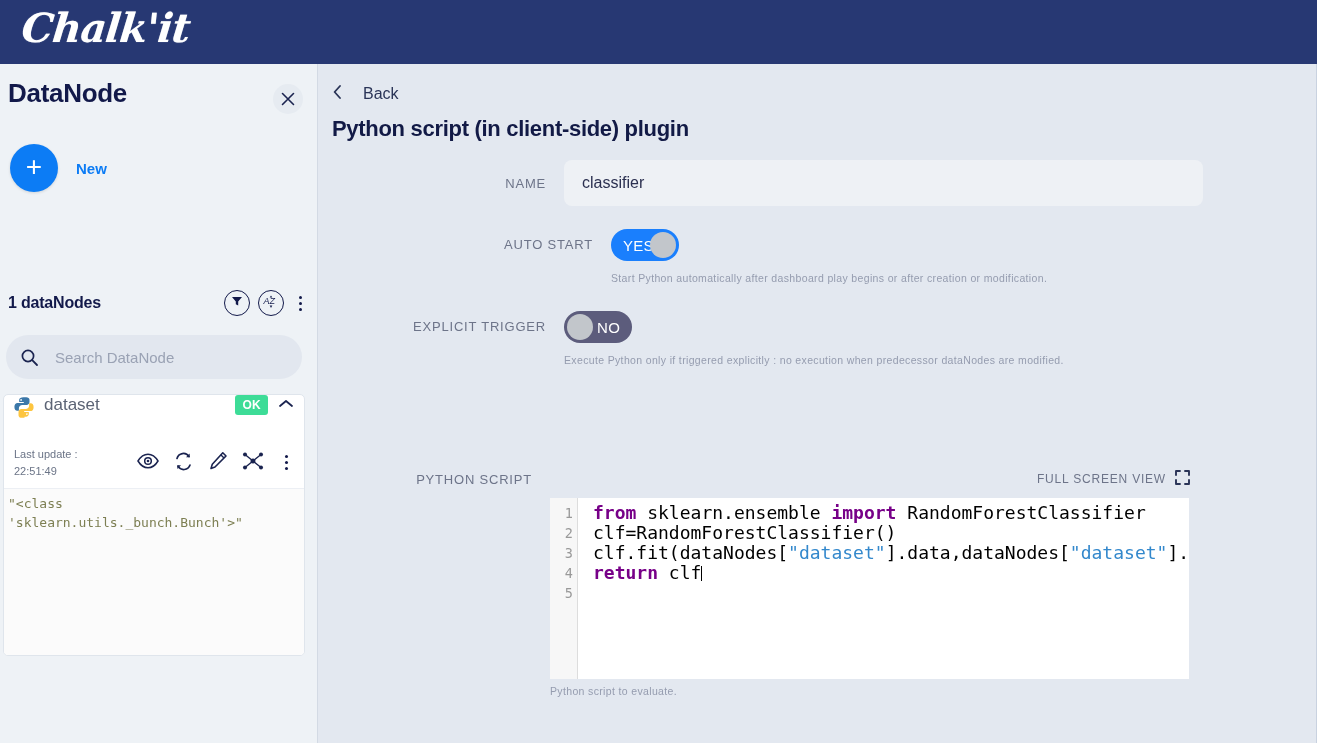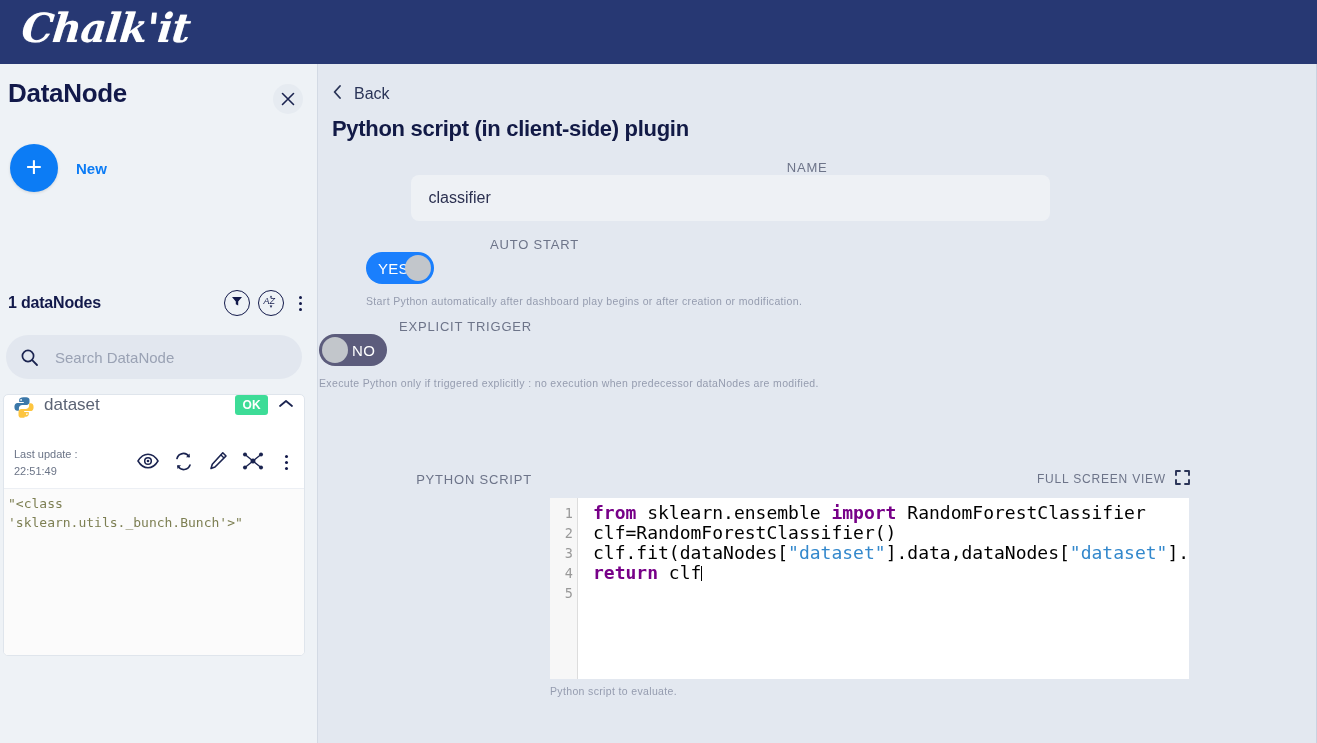--- a/index.html
+++ b/index.html
@@ -185,33 +185,32 @@
   
   .main {
     position: absolute; left: 319px; top: 64px;
     width: 998px; height: 679px;
     background: #e3e8f0;
     border-right: 1px solid #c9d2e0;
     overflow: hidden;
   }
   .back-link {
     position: absolute; left: 14px; top: 21px;
-    display: flex; align-items: center; gap: 12px;
+    display: flex; align-items: center; gap: 21px;
     color: #2a3457; font-size: 16px; cursor: pointer;
   }
   .page-title {
     position: absolute; left: 13px; top: 52px;
     font-size: 22px; font-weight: bold; color: #121a46;
     letter-spacing: -0.3px;
   }
 
   .field-row {
-    position: absolute; left: 0; width: 822px;
+    position: absolute; left: 14px; width: 822px;
     display: flex;
-    flex-direction: column;
   }
   .field-label {
     width: 231px; text-align: right;
     font-size: 13px; color: #6d7489;
     letter-spacing: 0.8px;
     padding-right: 18px;
     flex: 0 0 auto;
   }
   .field-body { flex: 1 1 auto; }
 

